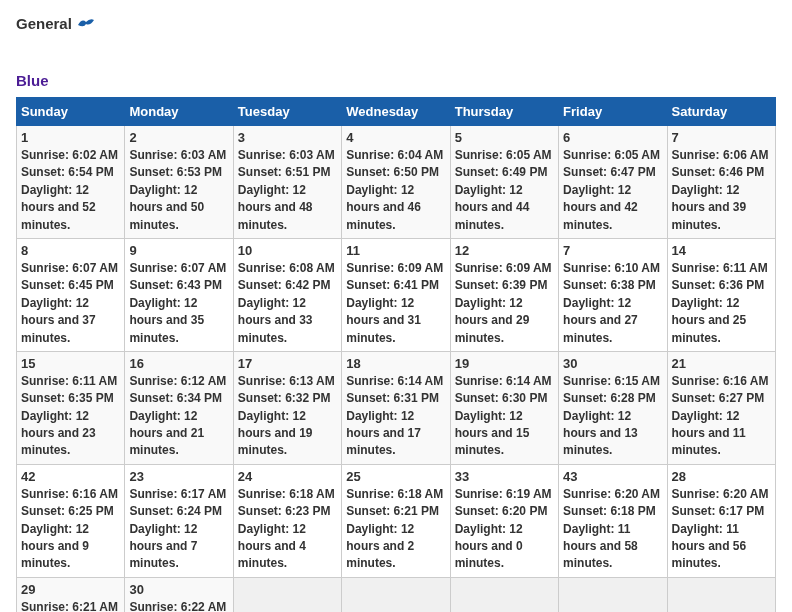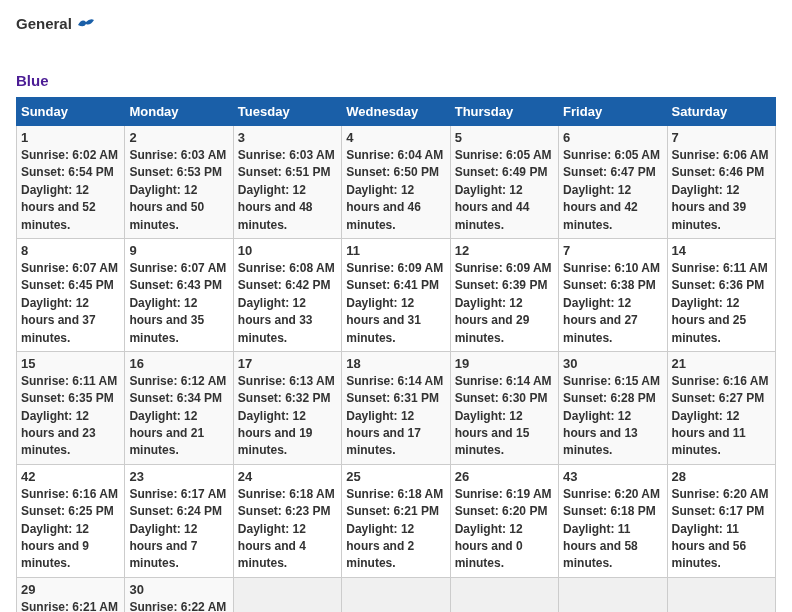--- a/index.html
+++ b/index.html
@@ -211,21 +211,21 @@
       </td>
         <td>
         <span class="day-num">24</span>
         <span class="day-info">Sunrise: 6:18 AM<br>Sunset: 6:23 PM<br>Daylight: 12 hours and 4 minutes.</span>
       </td>
         <td>
         <span class="day-num">25</span>
         <span class="day-info">Sunrise: 6:18 AM<br>Sunset: 6:21 PM<br>Daylight: 12 hours and 2 minutes.</span>
       </td>
         <td>
-        <span class="day-num">26</span>
+        <span class="day-num">33</span>
         <span class="day-info">Sunrise: 6:19 AM<br>Sunset: 6:20 PM<br>Daylight: 12 hours and 0 minutes.</span>
       </td>
         <td>
         <span class="day-num">43</span>
         <span class="day-info">Sunrise: 6:20 AM<br>Sunset: 6:18 PM<br>Daylight: 11 hours and 58 minutes.</span>
       </td>
         <td>
         <span class="day-num">28</span>
         <span class="day-info">Sunrise: 6:20 AM<br>Sunset: 6:17 PM<br>Daylight: 11 hours and 56 minutes.</span>
       </td>

